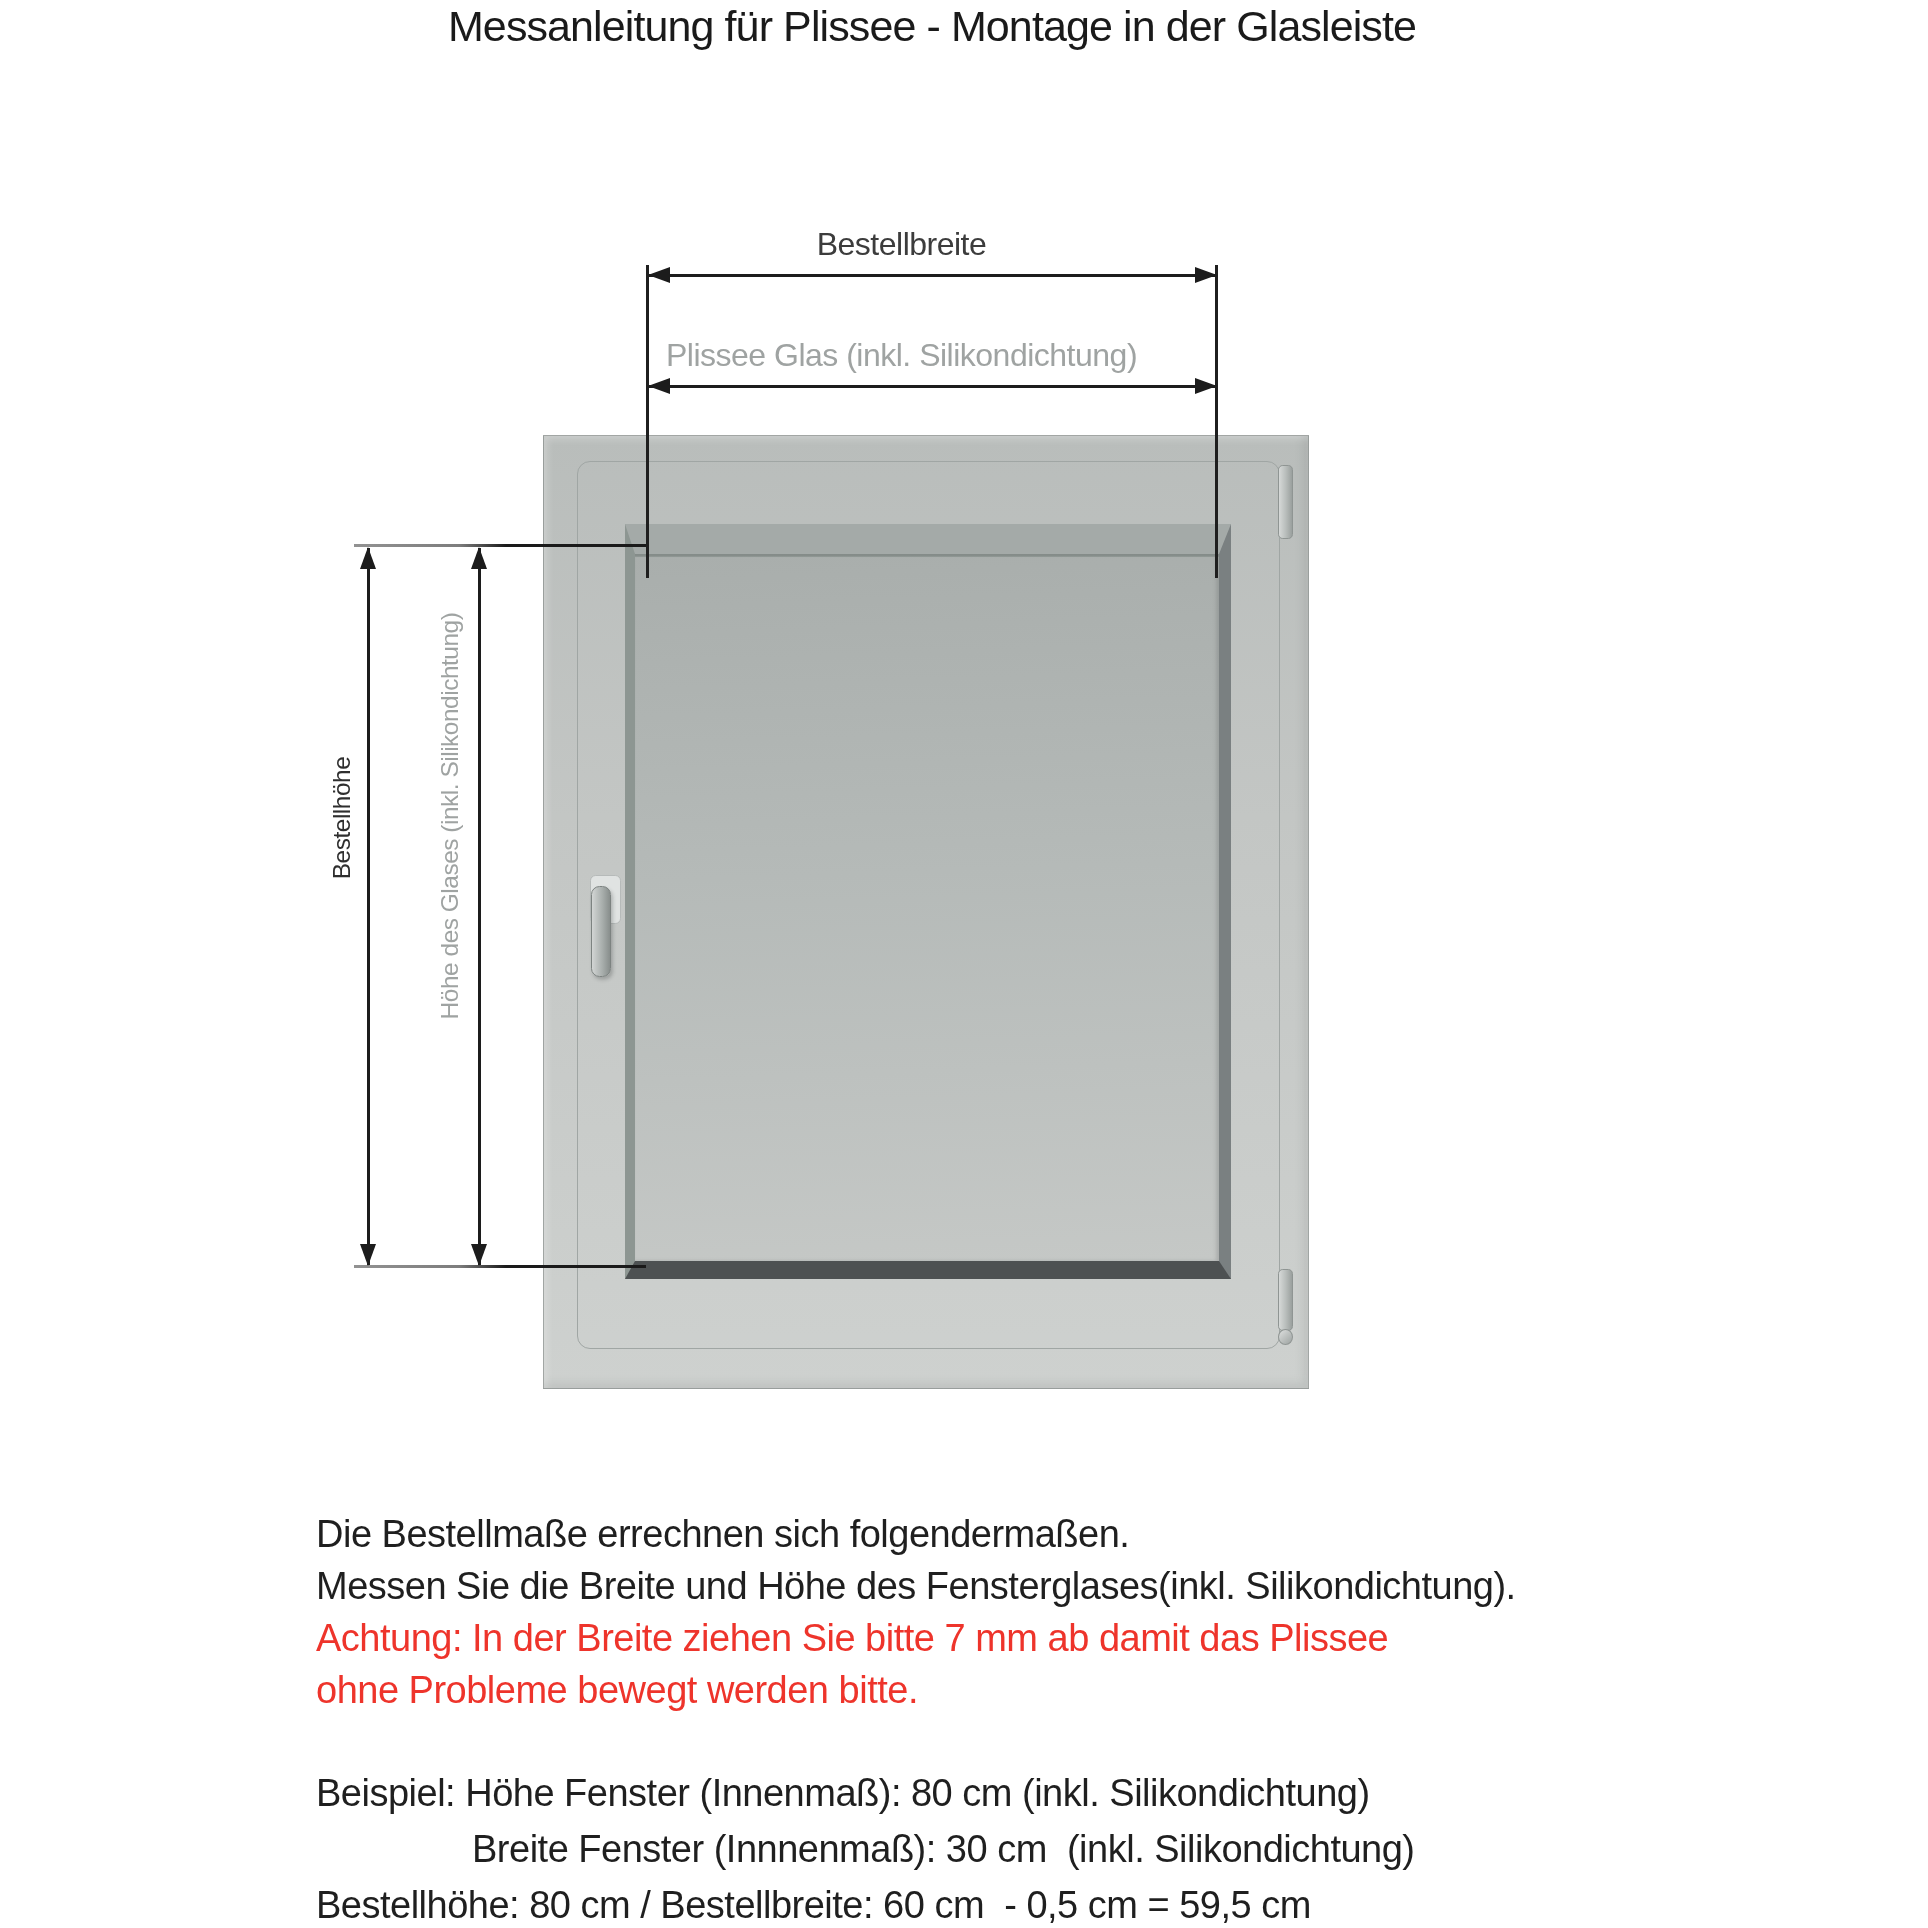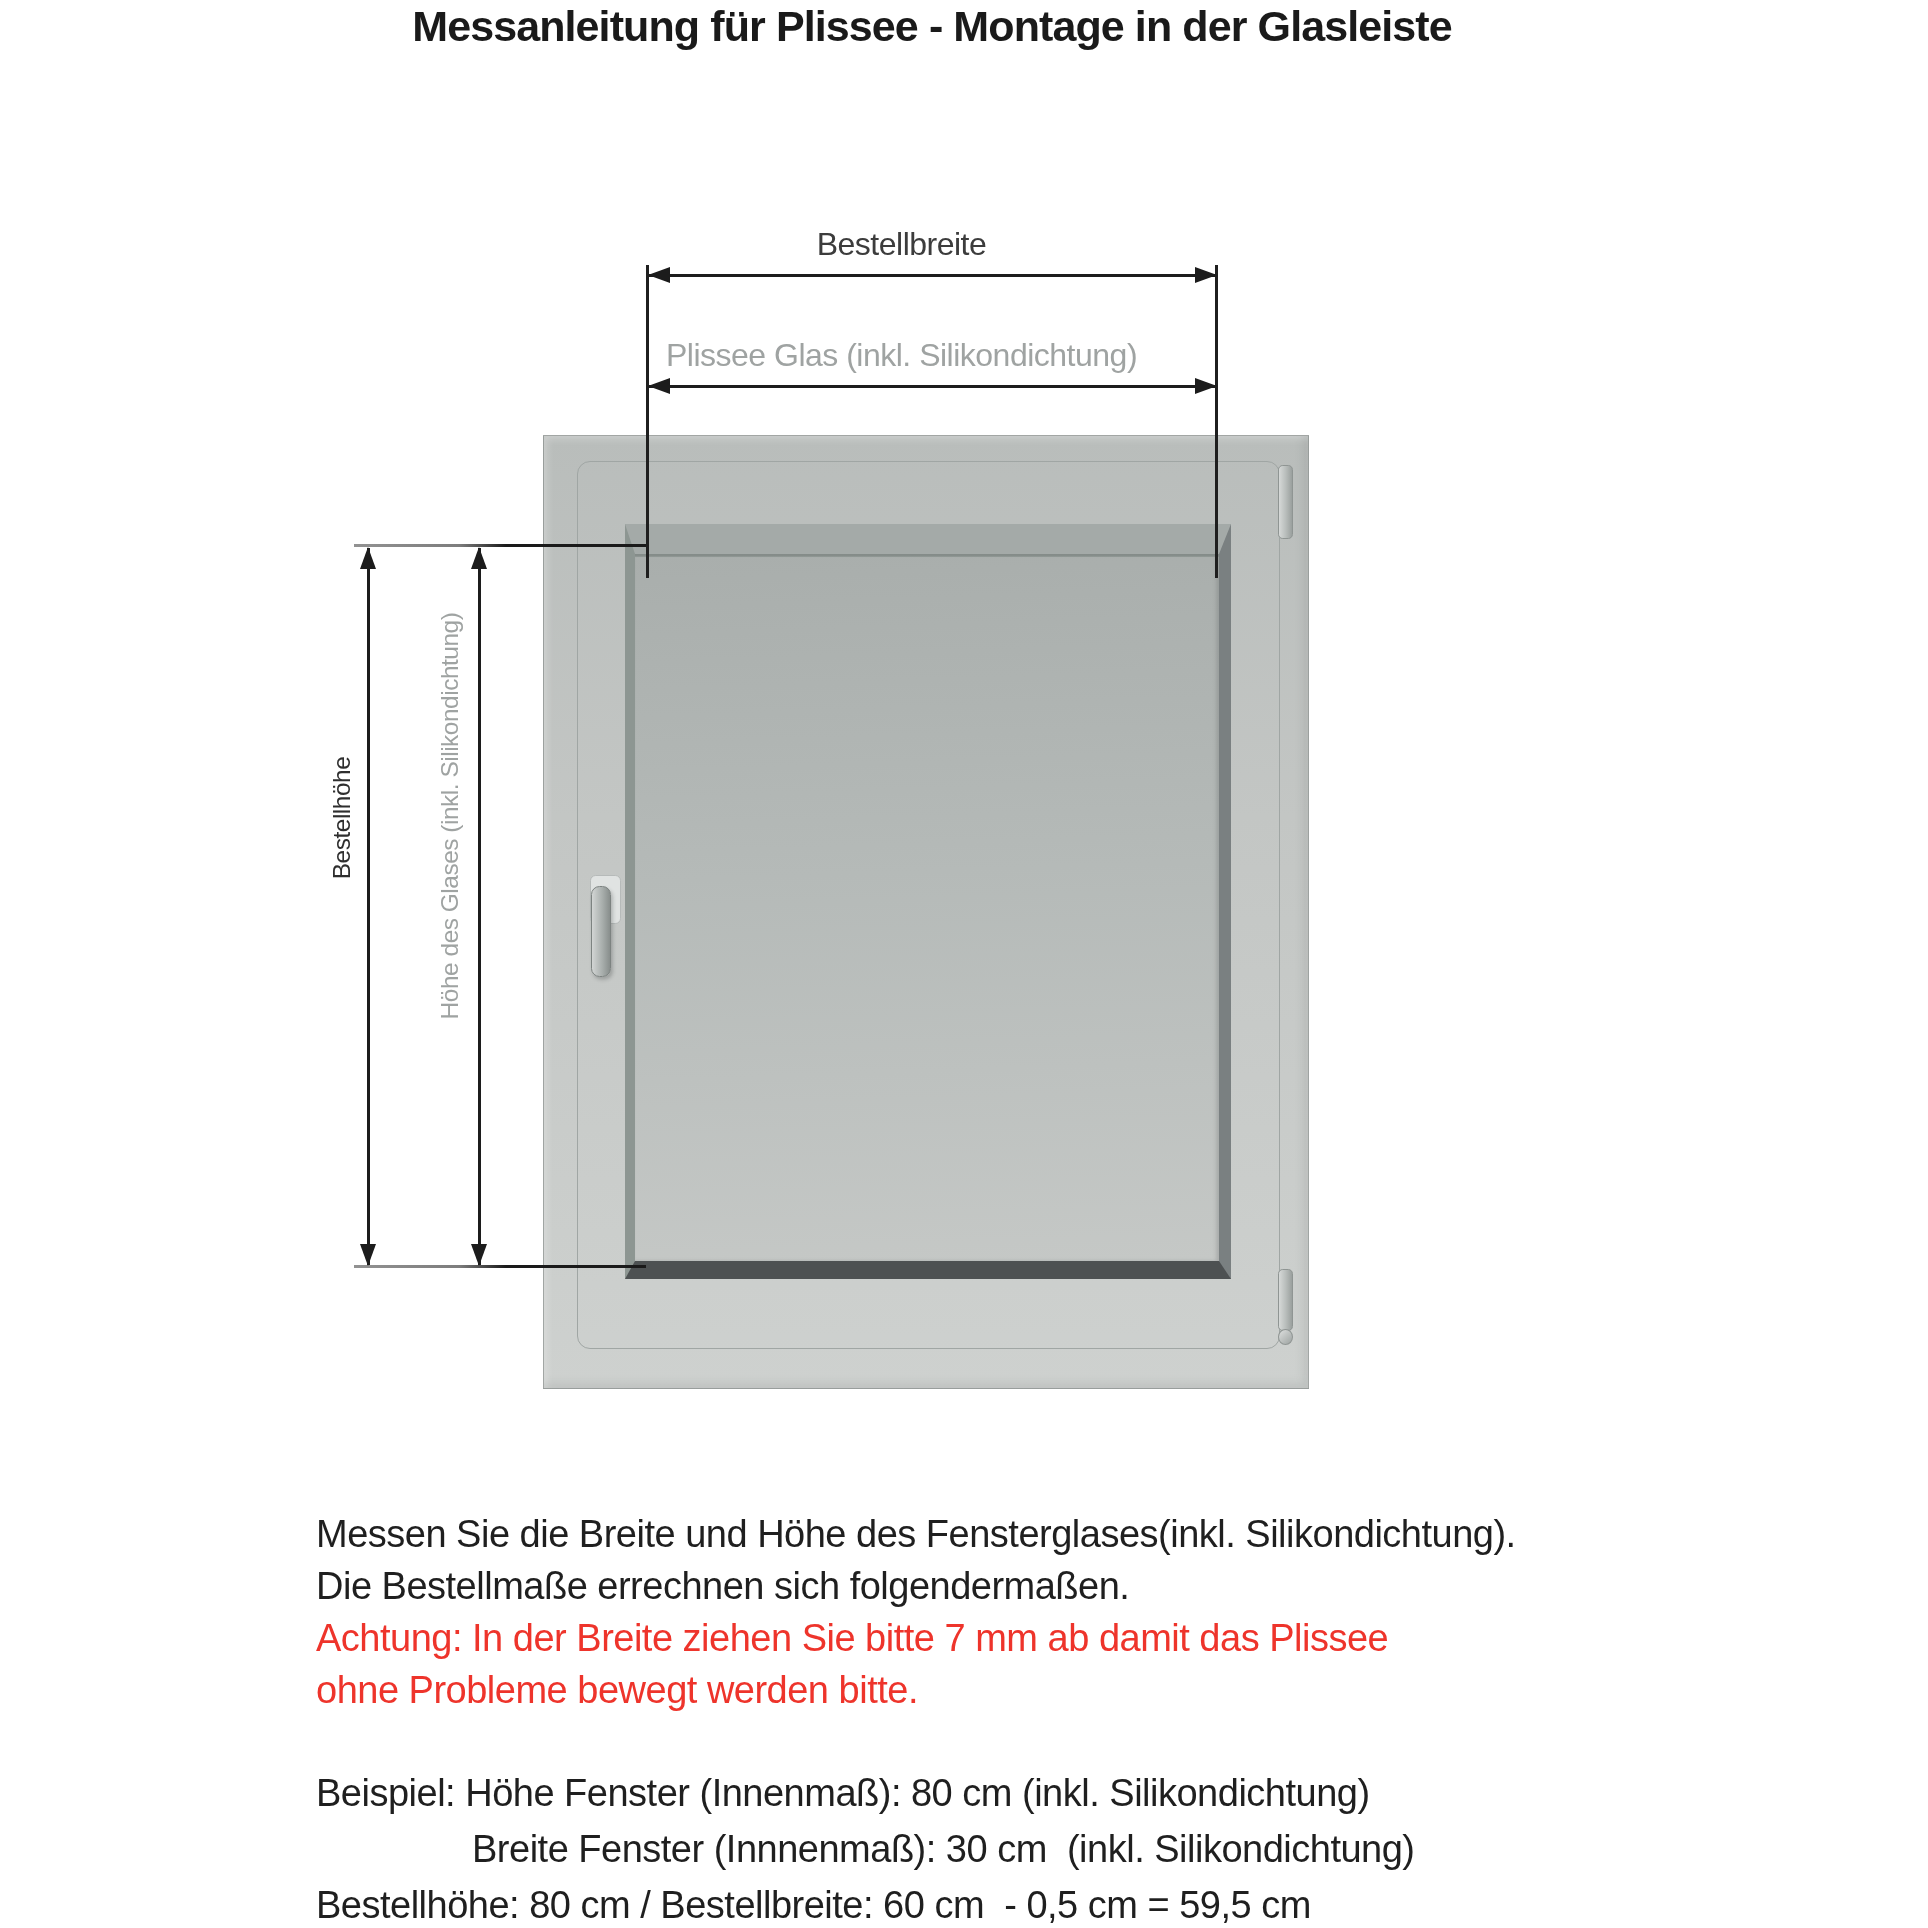--- a/index.html
+++ b/index.html
@@ -6,21 +6,21 @@
   .page{
     position:relative;
     width:1928px;height:1928px;
     background:#ffffff;
     font-family:"Liberation Sans", sans-serif;
     overflow:hidden;
   }
   .title{
     position:absolute;left:0;top:1.9px;width:1864px;
     text-align:center;
-    font-size:43px;font-weight:700;letter-spacing:-0.9px;
+    font-size:43px;font-weight:400;letter-spacing:-0.9px;
     color:#1a1a1a;margin:0;
   }
   
   .win-frame{
     position:absolute;left:543px;top:435px;width:764px;height:952px;
     background:linear-gradient(180deg,#b9bdbb 0%,#c3c6c4 40%,#ced1cf 100%);
     border:0.9px solid rgba(125,131,129,0.55);
     box-shadow:inset -3.8px -3.8px 9.4px rgba(80,86,84,0.15), inset 2.8px 2.8px 7.5px rgba(255,255,255,0.35);
   }
   .win-sash{
@@ -131,22 +131,22 @@
     <div class="ah ah-down"></div>
   </div>
   <div class="vline" style="left:478px;top:548px;height:717px;">
     <div class="ah ah-up"></div>
     <div class="ah ah-down"></div>
   </div>
   <div class="dim-label-v lbl-black" style="left:342px;top:818px;">Bestellhöhe</div>
   <div class="dim-label-v lbl-gray" style="left:450px;top:816px;">Höhe des Glases (inkl. Silikondichtung)</div>
 
   <div class="instructions">
+    <p>Die Bestellmaße errechnen sich folgendermaßen.</p>
     <p>Messen Sie die Breite und Höhe des Fensterglases(inkl. Silikondichtung).</p>
-    <p>Die Bestellmaße errechnen sich folgendermaßen.</p>
     <p class="warning">Achtung: In der Breite ziehen Sie bitte 7 mm ab damit das Plissee</p>
     <p class="warning">ohne Probleme bewegt werden bitte.</p>
   </div>
 
   <div class="example">
     <p>Beispiel: Höhe Fenster (Innenmaß): 80 cm (inkl. Silikondichtung)</p>
     <p class="indent">Breite Fenster (Innnenmaß): 30 cm  (inkl. Silikondichtung)</p>
     <p>Bestellhöhe: 80 cm / Bestellbreite: 60 cm  - 0,5 cm = 59,5 cm</p>
   </div>
 

